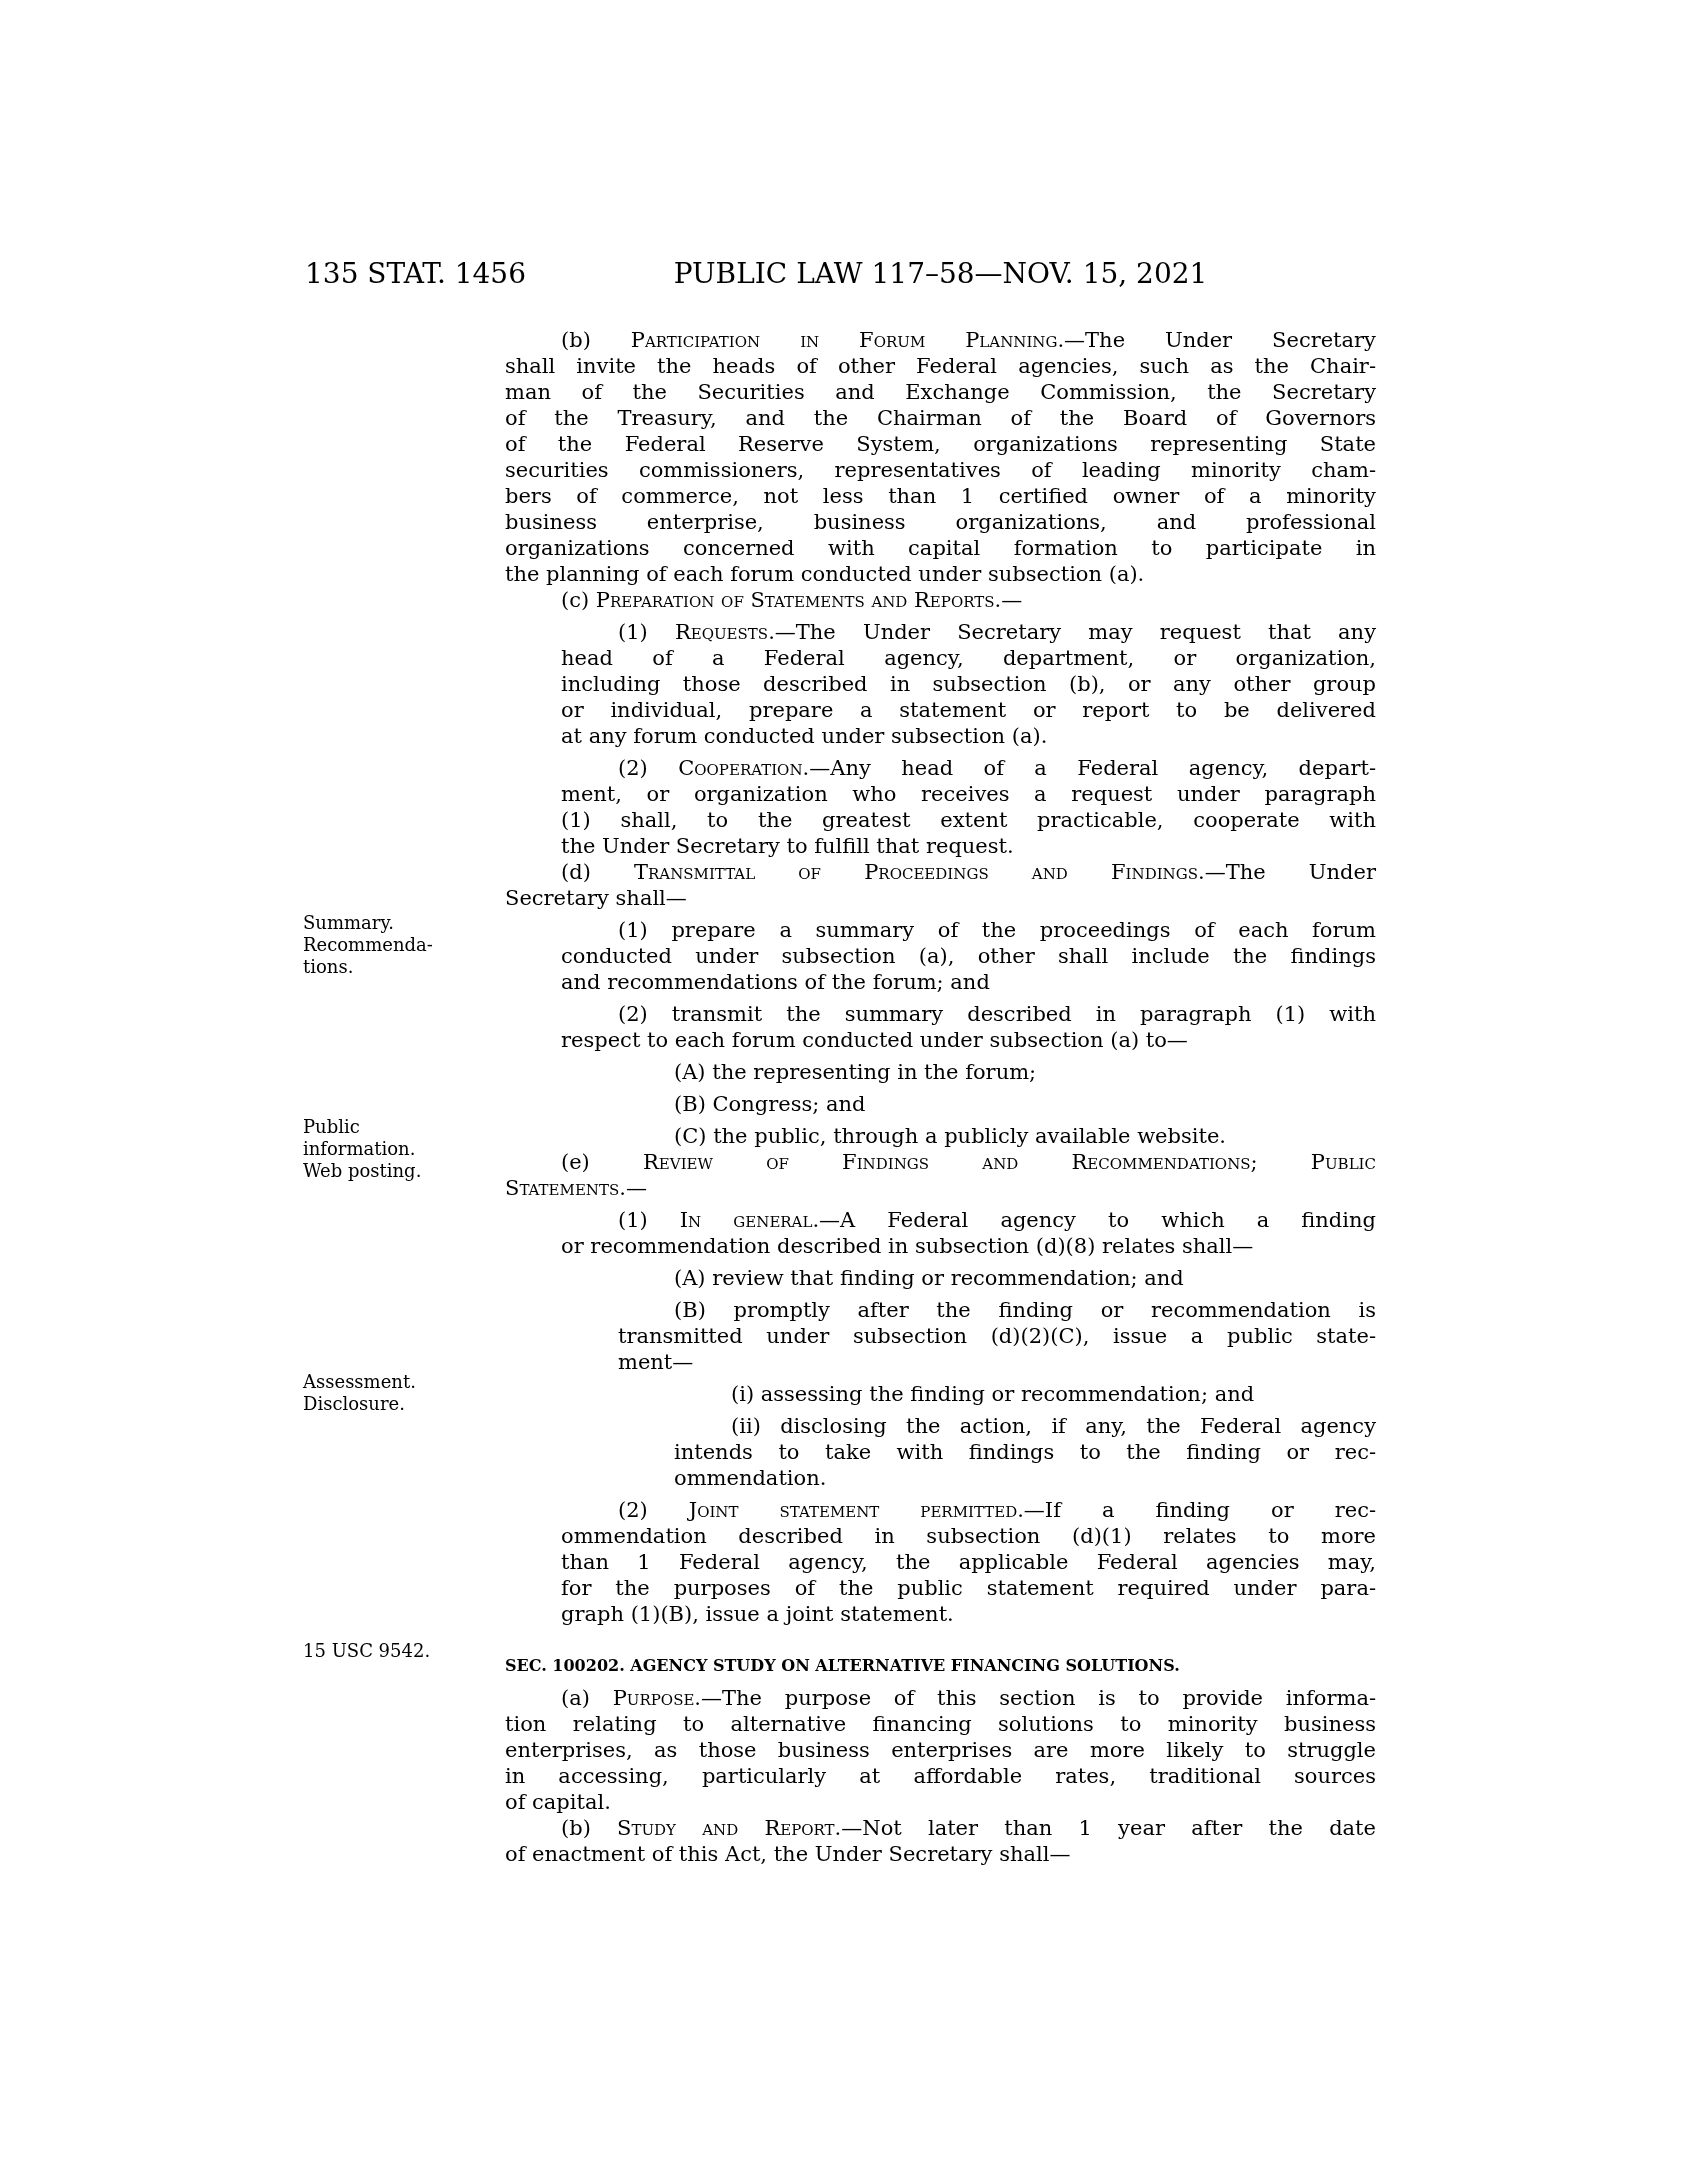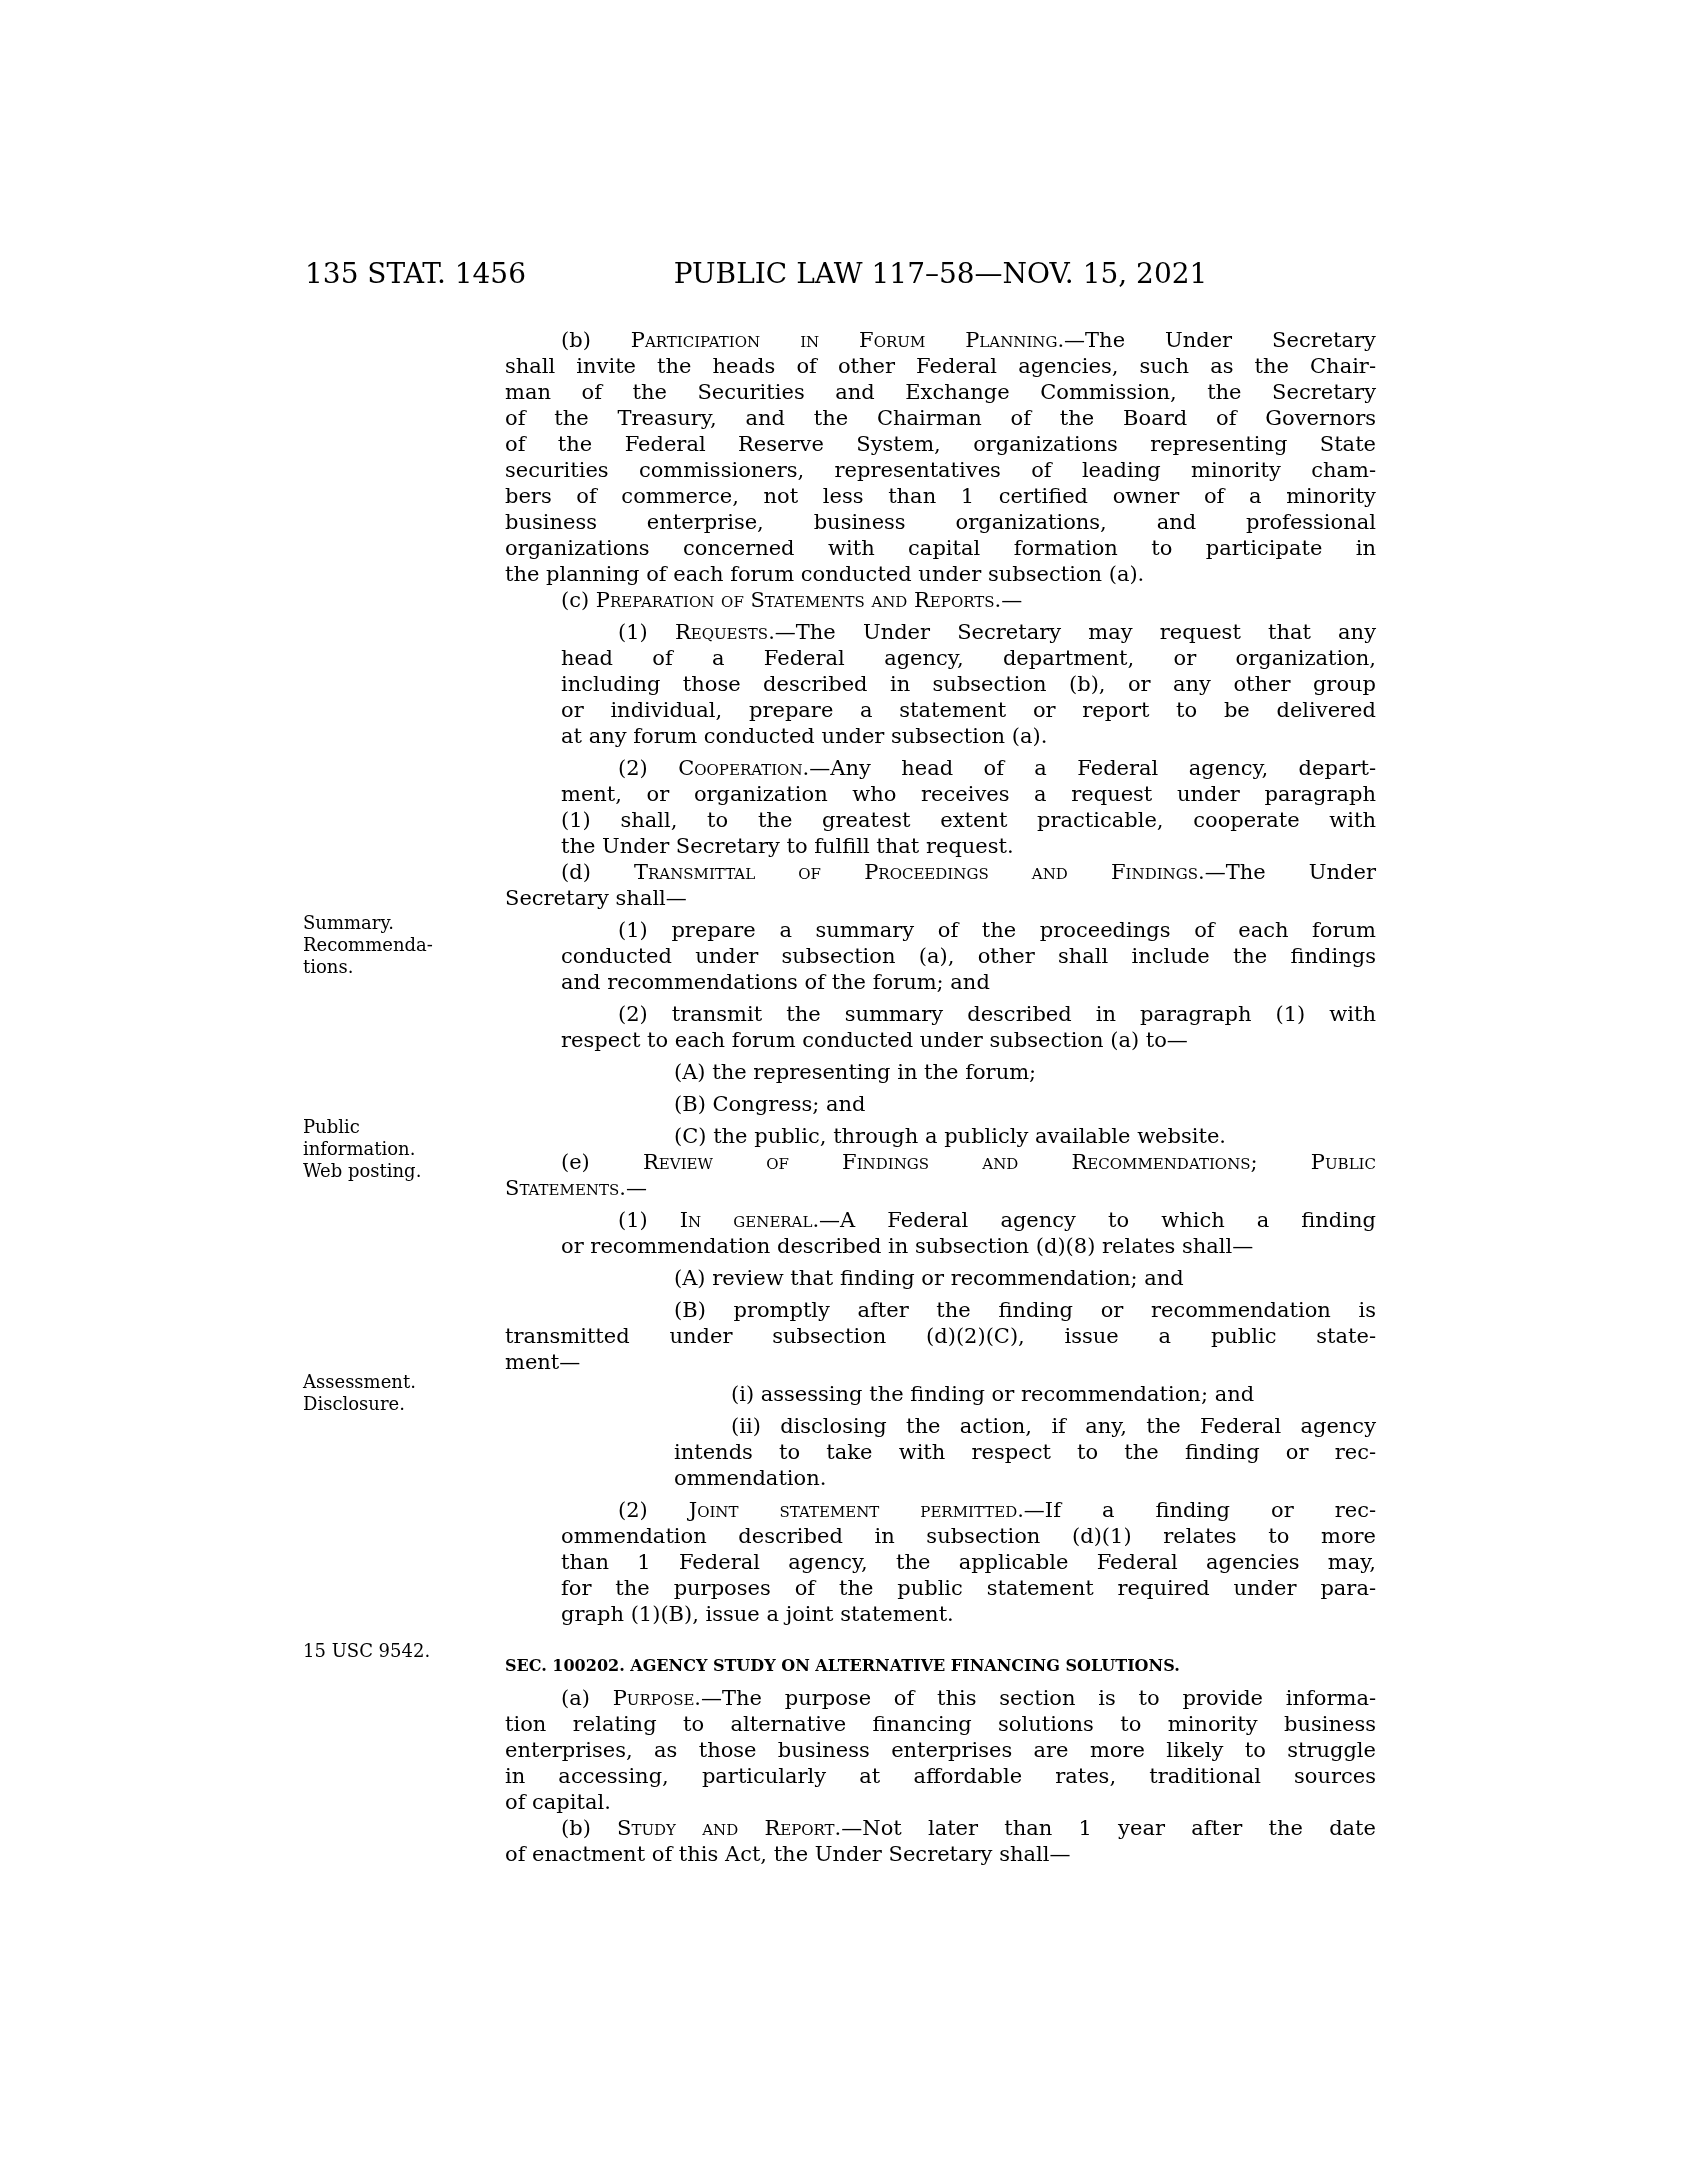--- a/index.html
+++ b/index.html
@@ -53,21 +53,21 @@
   .line {
     text-align: justify;
     text-align-last: justify;
   }
   .line.last { text-align-last: left; }
   
   .l0 .line       { margin-left: 0; }
   .l0 .line.first { margin-left: 56px; }
   .l1 .line       { margin-left: 56px; }
   .l1 .line.first { margin-left: 113px; }
-  .l2 .line       { }
+  .l2 .line       { margin-left: 113px; }
   .l2 .line.first { margin-left: 169px; }
   .l3 .line       { margin-left: 169px; }
   .l3 .line.first { margin-left: 226px; }
   .sc { font-variant: small-caps; }
   .para.sec {
     font-weight: bold;
     font-size: 16px;
     margin-top: 26px;
     margin-bottom: 6px;
   }
@@ -155,21 +155,21 @@
       <div class="para l2" id="p-eB">
         <div class="line first"><span>(B) promptly after the finding or recommendation is</span></div>
         <div class="line"><span>transmitted under subsection (d)(2)(C), issue a public state-</span></div>
         <div class="line last"><span>ment—</span></div>
       </div>
       <div class="para l3" id="p-ei">
         <div class="line first last"><span>(i) assessing the finding or recommendation; and</span></div>
       </div>
       <div class="para l3" id="p-eii">
         <div class="line first"><span>(ii) disclosing the action, if any, the Federal agency</span></div>
-        <div class="line"><span>intends to take with respect to the finding or rec-</span></div>
+        <div class="line"><span>intends to take with findings to the finding or rec-</span></div>
         <div class="line last"><span>ommendation.</span></div>
       </div>
       <div class="para l1" id="p-e2">
         <div class="line first"><span>(2) </span><span class="sc">Joint statement permitted.—</span><span>If a finding or rec-</span></div>
         <div class="line"><span>ommendation described in subsection (d)(1) relates to more</span></div>
         <div class="line"><span>than 1 Federal agency, the applicable Federal agencies may,</span></div>
         <div class="line"><span>for the purposes of the public statement required under para-</span></div>
         <div class="line last"><span>graph (1)(B), issue a joint statement.</span></div>
       </div>
       <div class="para sec" id="sec-heading">

